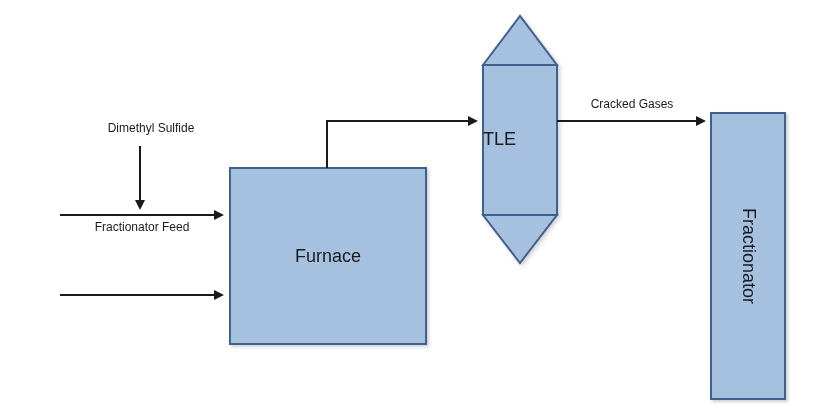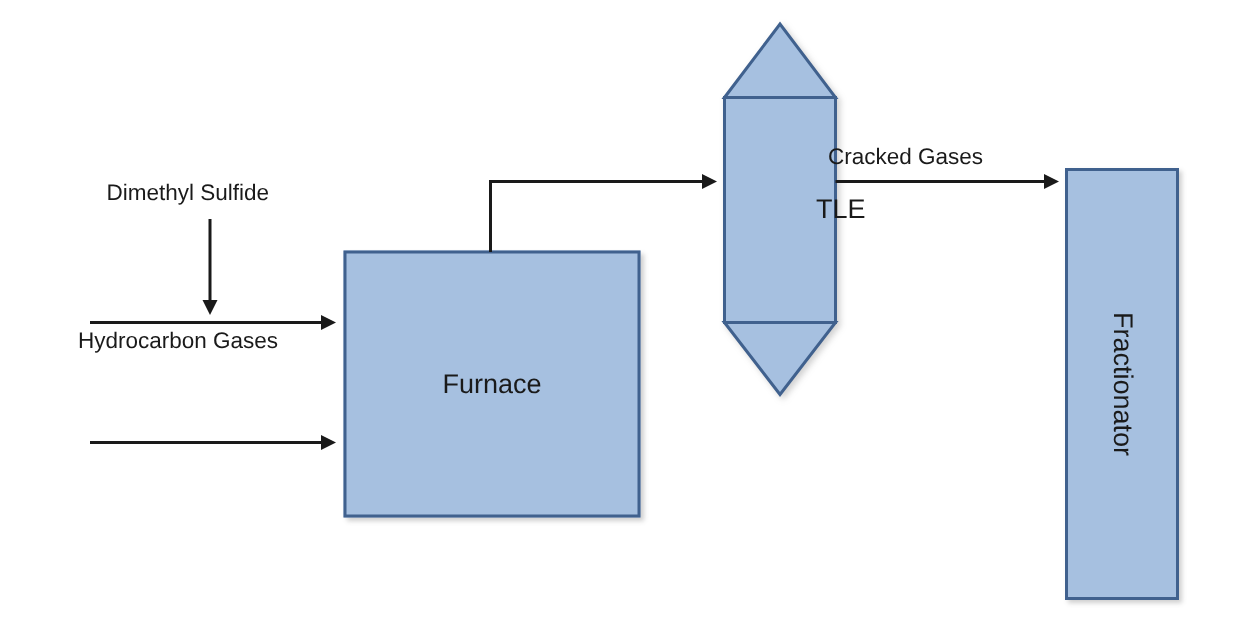--- a/index.html
+++ b/index.html
@@ -13,22 +13,23 @@
   html,body{background:#fff;}
   body{font-family:"Liberation Sans", sans-serif;color:var(--text-color);}
   .canvas{
     position:relative;
     width:826px;height:415px;
     background:var(--canvas-bg);
     overflow:hidden;
   }
   .flow-label{
     position:absolute;
-    font-size:15px;
+    font-size:12px;
     line-height:17px;
+    text-align:center;
     color:var(--text-color);
     white-space:nowrap;
   }
   .hline{position:absolute;height:2px;background:var(--line-color);}
   .vline{position:absolute;width:2px;background:var(--line-color);}
   .arrow-right{
     position:absolute;width:0;height:0;
     border-top:5px solid transparent;
     border-bottom:5px solid transparent;
     border-left:10px solid var(--line-color);
@@ -55,36 +56,36 @@
   .fractionator{left:710px;top:112px;width:76px;height:288px;}
   .fractionator .equip-label{
     writing-mode:vertical-rl; 
   }
   .tle-svg{
     position:absolute;left:478px;top:12px;
     filter:drop-shadow(2px 2px 2px rgba(100,100,100,0.30));
   }
   .tle-shape{fill:var(--shape-fill);stroke:var(--shape-border);stroke-width:2px;}
   .tle-label{
-    position:absolute;left:503px;top:129px;width:74px;
-    text-align:right;font-size:18px;color:var(--text-color);
+    position:absolute;left:483px;top:129px;width:74px;
+    text-align:left;font-size:18px;color:var(--text-color);
   }
 </style>
 </head>
 <body>
 
 <div class="canvas">
 
   <div class="flow-label" style="left:71px;top:120px;width:160px;">Dimethyl Sulfide</div>
   <div class="vline" style="left:139px;top:146px;height:56px;"></div>
   <div class="arrow-down" style="left:135px;top:200px;"></div>
 
   <div class="hline" style="left:60px;top:214px;width:154px;"></div>
   <div class="arrow-right" style="left:214px;top:210px;"></div>
-  <div class="flow-label" style="left:52px;top:219px;width:180px;">Hydrocarbon Gases</div>
+  <div class="flow-label" style="left:52px;top:219px;width:180px;">Fractionator Feed</div>
 
   <div class="hline" style="left:60px;top:294px;width:154px;"></div>
   <div class="arrow-right" style="left:214px;top:290px;"></div>
 
   <div class="equip-box furnace">
     <span class="equip-label">Furnace</span>
   </div>
 
   <div class="vline" style="left:326px;top:120px;height:48px;"></div>
   <div class="hline" style="left:326px;top:120px;width:142px;"></div>

